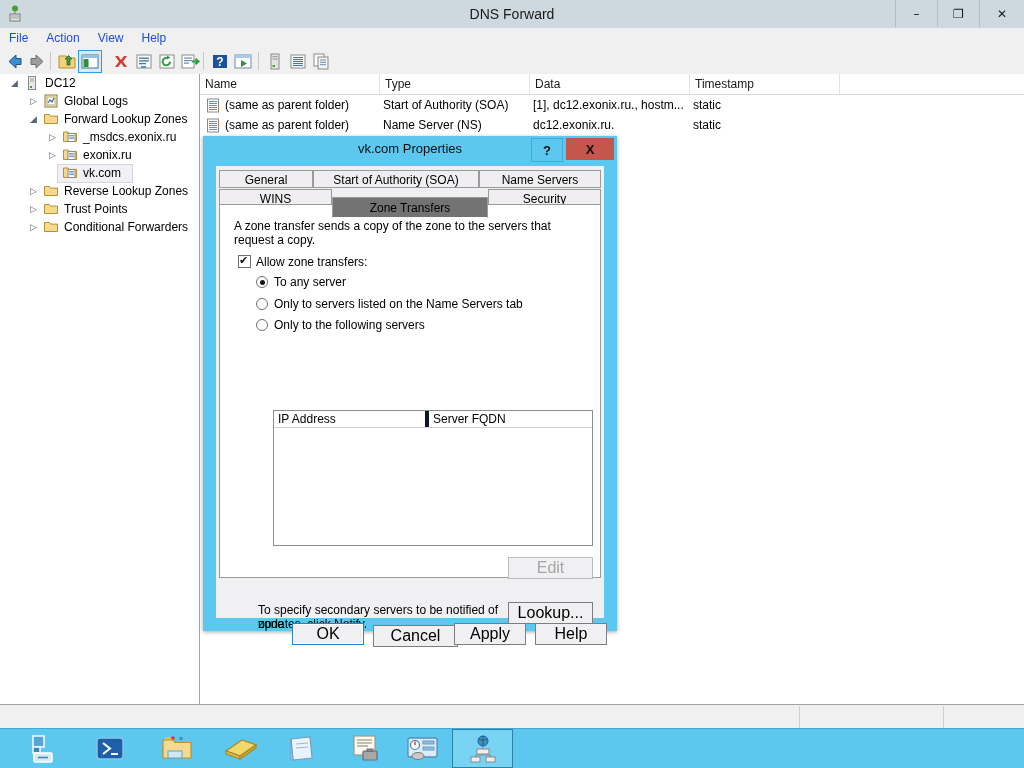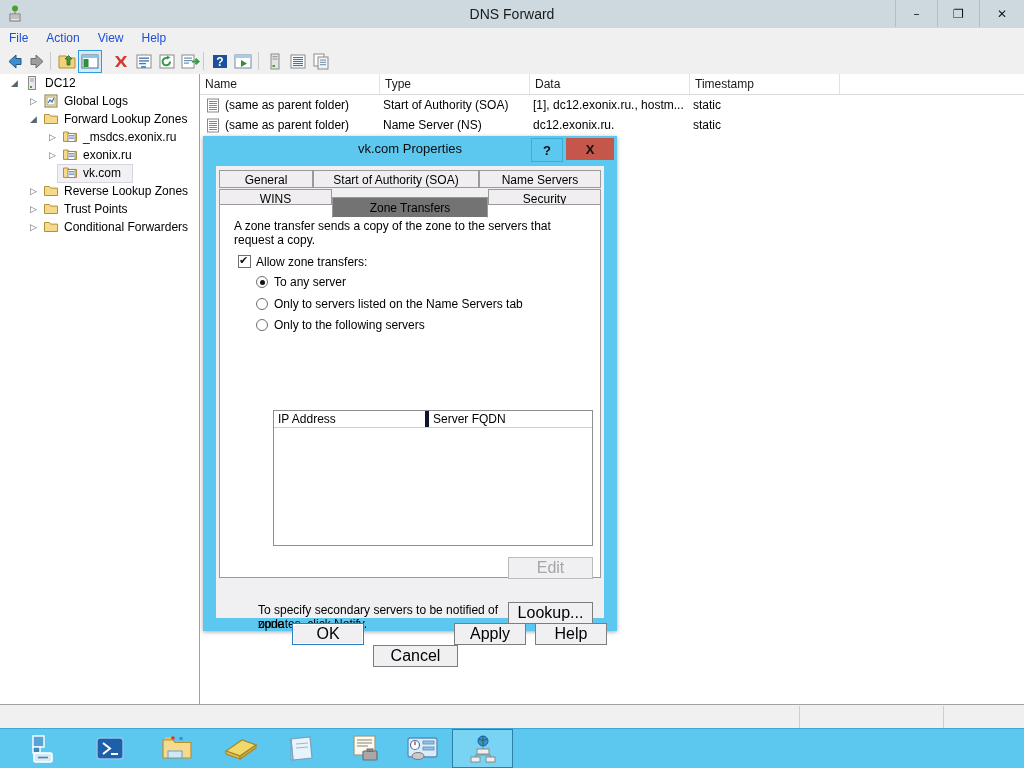--- a/index.html
+++ b/index.html
@@ -504,21 +504,21 @@
         </div>
 
         <div class="btn disabled" style="left:288px;top:352px;width:85px;height:22px">Edit</div>
 
         <div class="desc" style="left:38px;top:398px;width:245px">To specify secondary servers to be notified of zone</div>
         <div class="desc" style="left:38px;top:412px;width:245px">updates, click Notify.</div>
         <div class="btn" style="left:288px;top:397px;width:85px;height:22px">Lookup...</div>
       </div>
 
       <div class="btn default" style="left:76px;top:457px;width:72px;height:22px">OK</div>
-      <div class="btn" style="left:157px;top:479px;width:85px;height:22px">Cancel</div>
+      <div class="btn" style="left:157px;top:459px;width:85px;height:22px">Cancel</div>
       <div class="btn" style="left:238px;top:457px;width:72px;height:22px">Apply</div>
       <div class="btn" style="left:319px;top:457px;width:72px;height:22px">Help</div>
     </div>
   </div>
 
   <div class="taskbar">
 
     <div class="tbapp" style="left:12px">
       <svg viewBox="0 0 61 39" style="width:61px;height:39px">
         <rect x="21" y="7" width="11" height="11" fill="#58a3d8" stroke="#ffffff" stroke-width="1.4"></rect>

